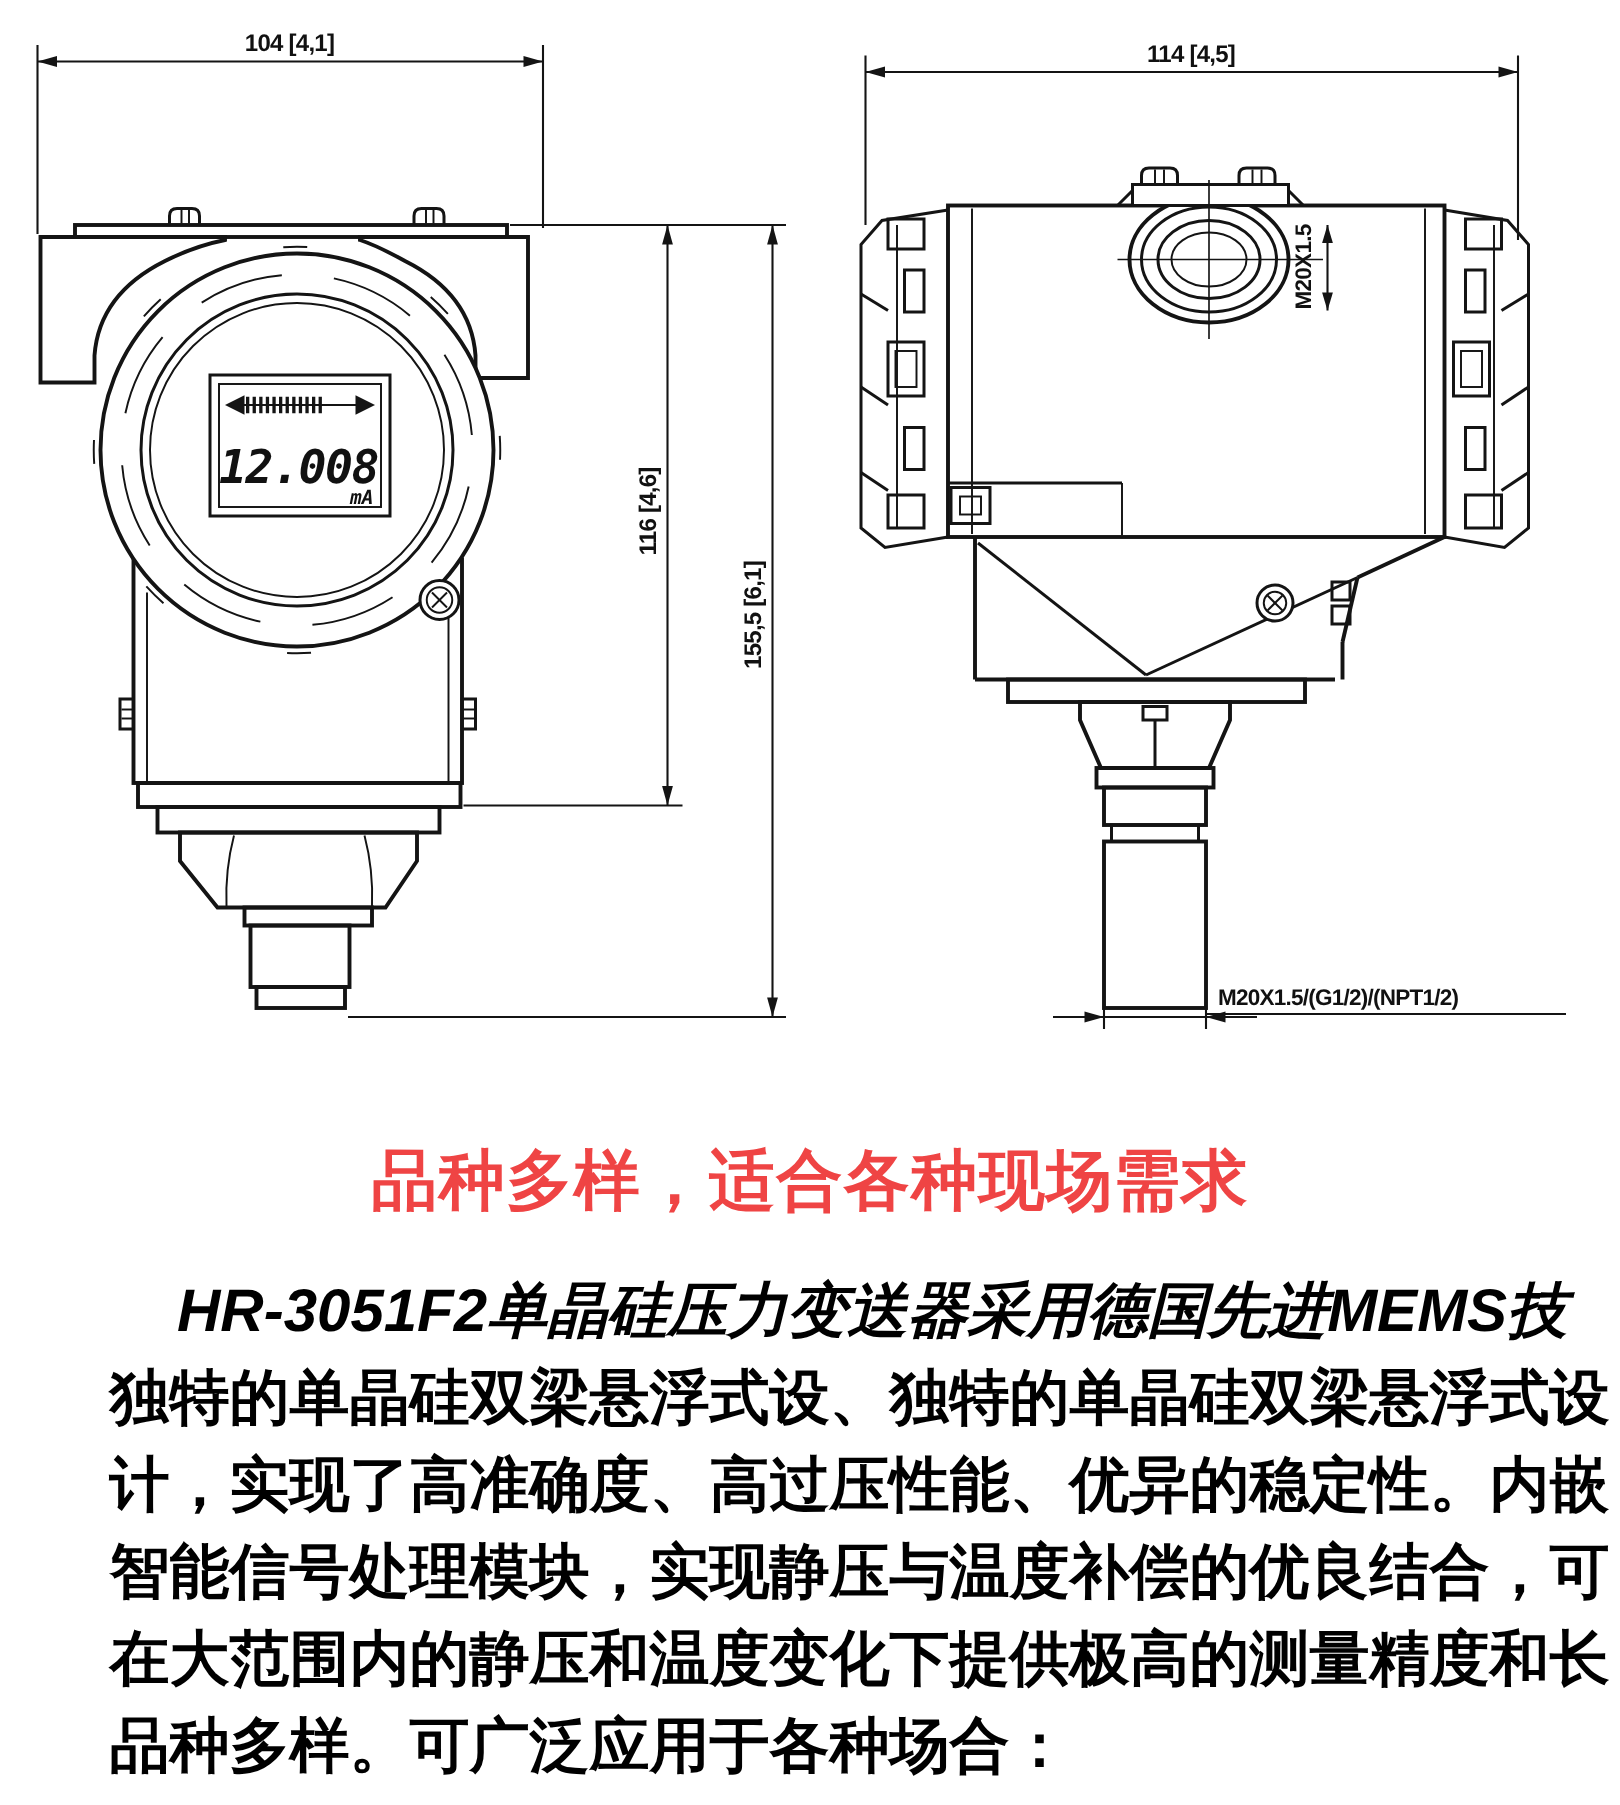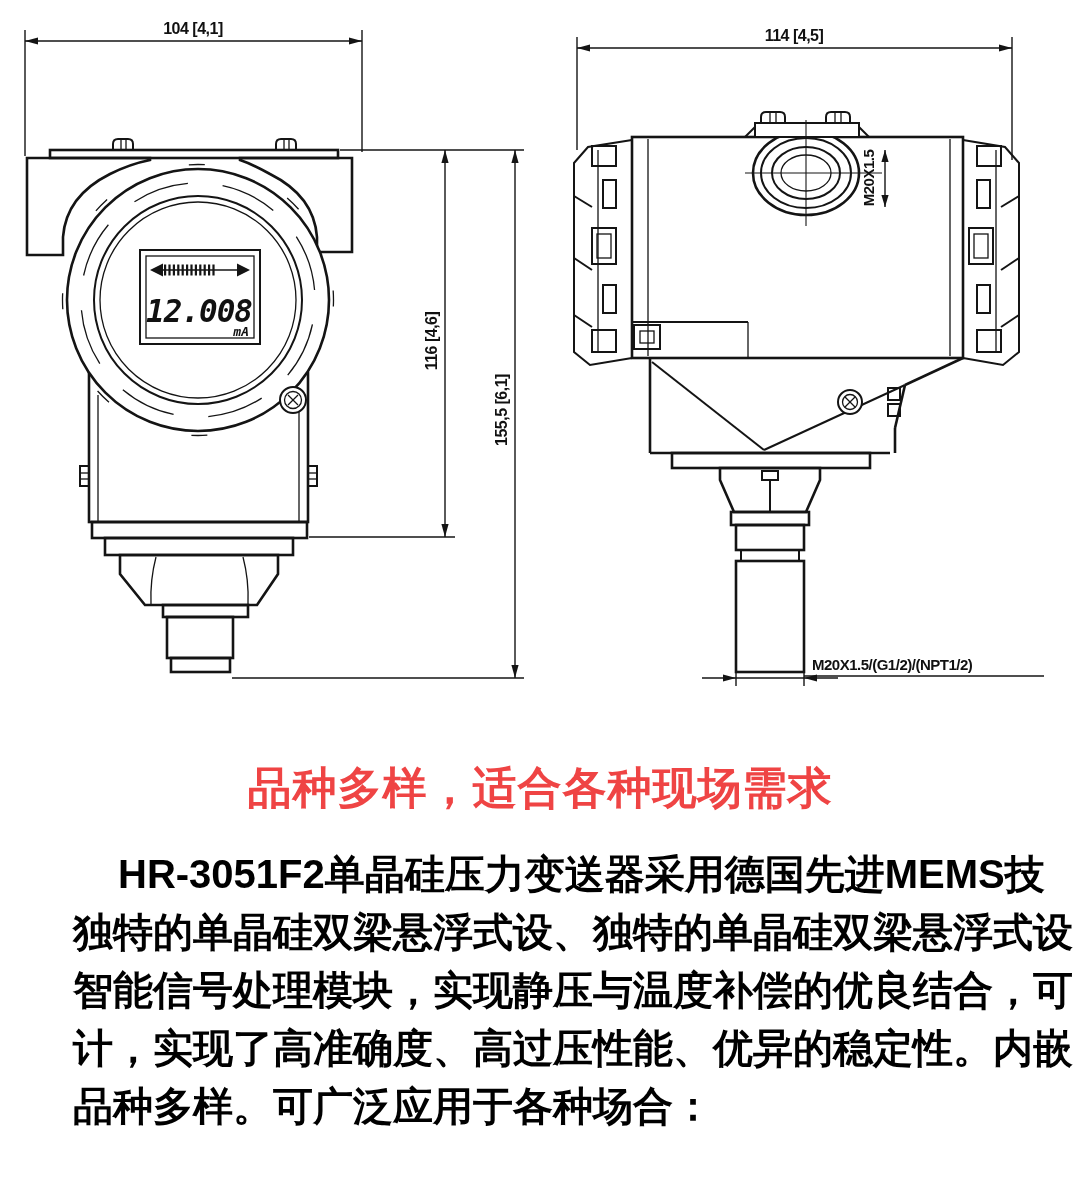--- a/index.html
+++ b/index.html
@@ -41,21 +41,21 @@
     font-size: 44px; font-weight: 700; line-height: 52px;
     letter-spacing: 1px;
     color: #ef4444;
   }
   .doc-paragraph {
     position: absolute; top: 845px; left: 73px; width: 970px;
     font-size: 40px; font-weight: 600; line-height: 58px;
     color: #000;
   }
   .doc-line { white-space: nowrap; }
-  .doc-line.indent { text-indent: 45px; }
+  .doc-line.indent { text-indent: 45px; font-style: italic; }
 </style>
 </head>
 <body>
 
 <div class="stage">
 
 <svg class="drawing" width="1080" height="740" viewBox="0 0 1080 740">
 
   <g>
 
@@ -240,18 +240,19 @@
       <text class="dimtxt" x="794" y="41" text-anchor="middle">114 [4,5]</text>
     </g>
   </g>
 </svg>
 
 <div class="doc-title">品种多样，适合各种现场需求</div>
 
 <div class="doc-paragraph">
   <div class="doc-line indent">HR-3051F2单晶硅压力变送器采用德国先进MEMS技</div>
   <div class="doc-line">独特的单晶硅双梁悬浮式设、独特的单晶硅双梁悬浮式设</div>
+  <div class="doc-line">计，实现了高准确度、高过压性能、优异的稳定性。内嵌</div>
   <div class="doc-line">智能信号处理模块，实现静压与温度补偿的优良结合，可</div>
-  <div class="doc-line">计，实现了高准确度、高过压性能、优异的稳定性。内嵌</div>
+  <div class="doc-line">在大范围内的静压和温度变化下提供极高的测量精度和长</div>
   <div class="doc-line">品种多样。可广泛应用于各种场合：</div>
 </div>
 
 </div>
 
 </body></html>

